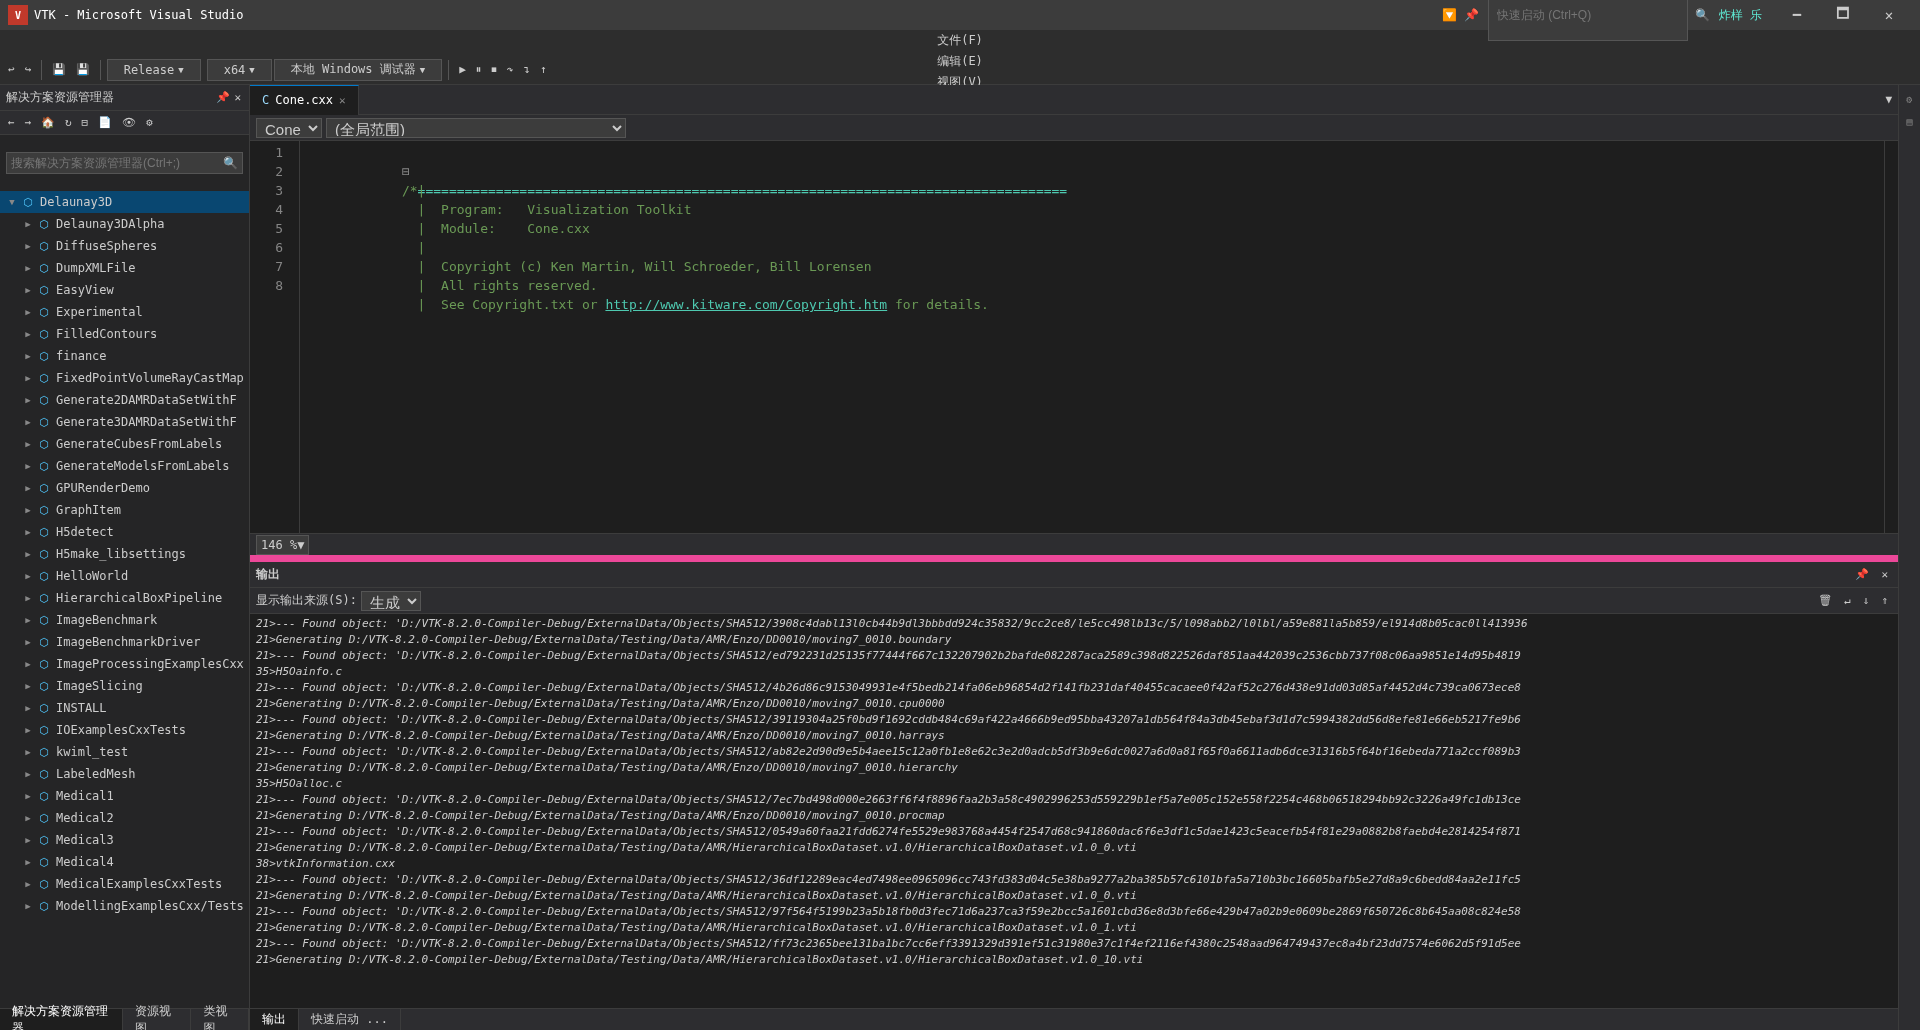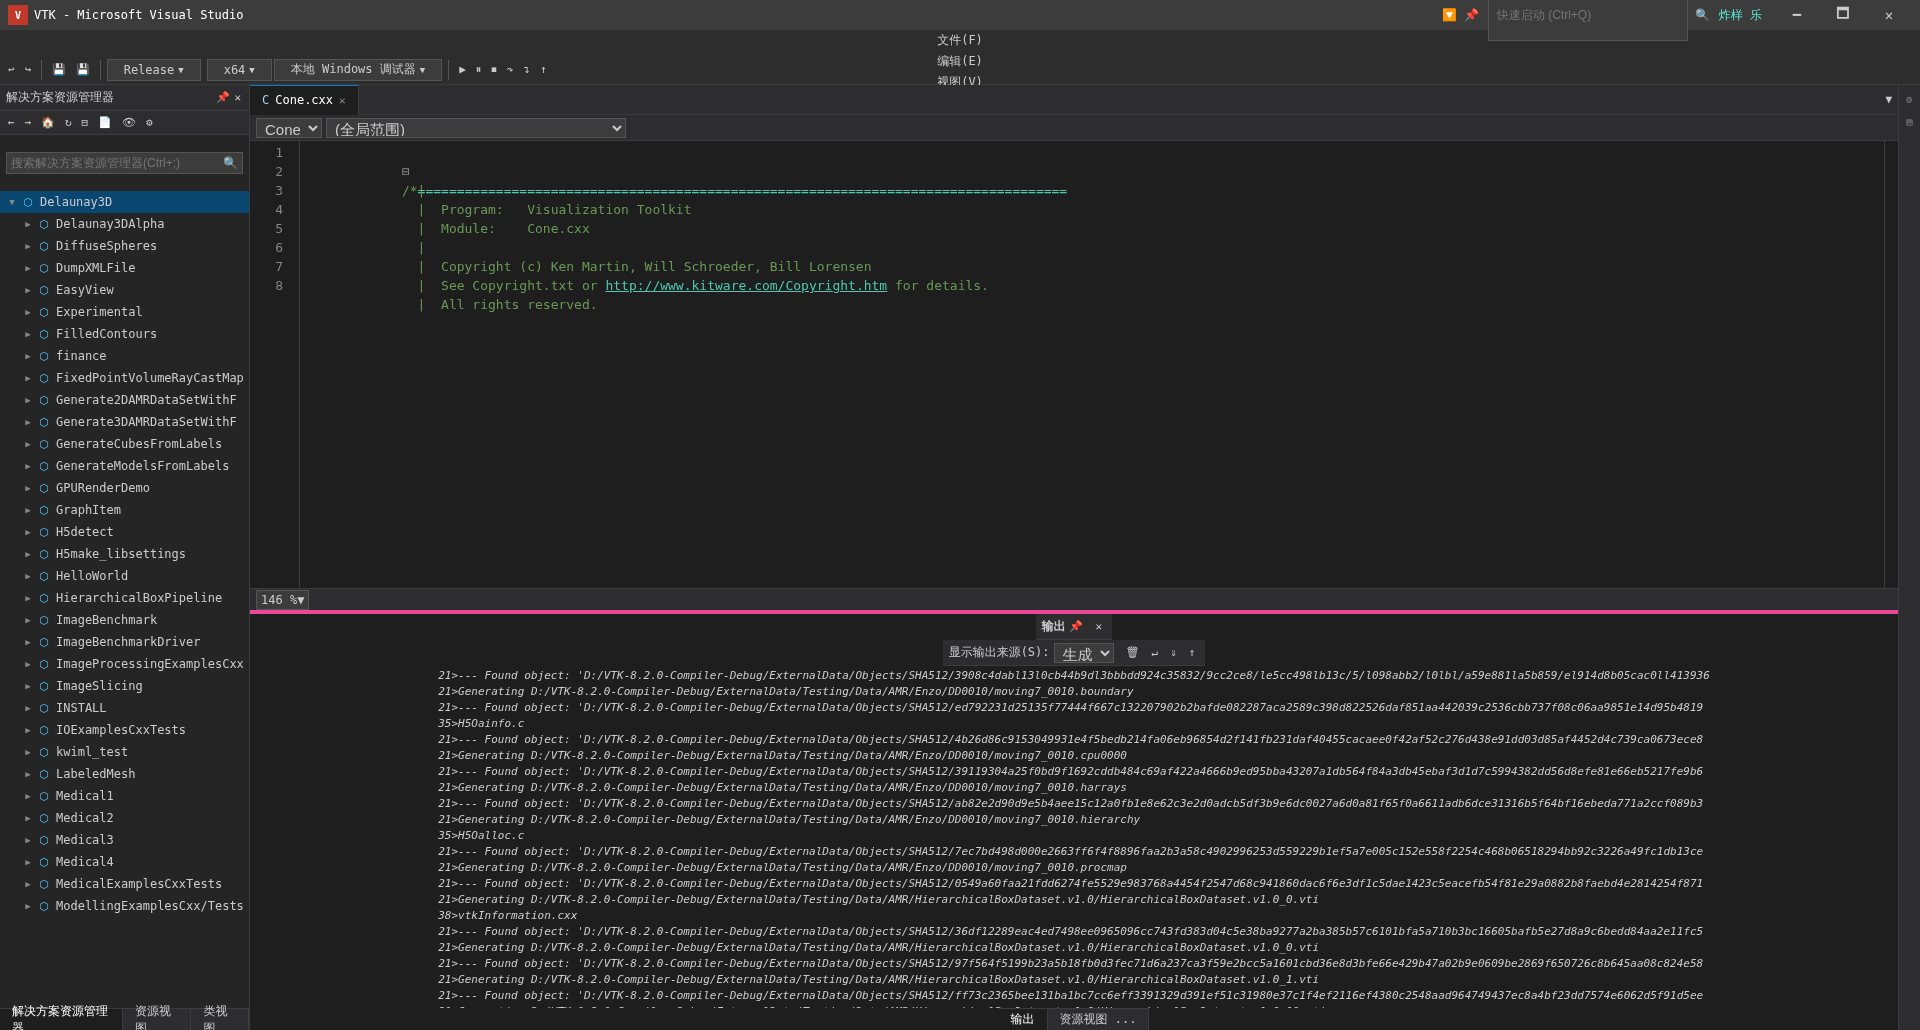--- a/index.html
+++ b/index.html
@@ -58,21 +58,21 @@
     
     .code-editor { flex: 1; display: flex; overflow: hidden; font-family: 'Consolas', monospace; font-size: 13px; }
     .line-numbers { width: 50px; background: #1e1e1e; color: #858585; text-align: right; padding-right: 8px; padding-top: 2px; line-height: 19px; user-select: none; flex-shrink: 0; border-right: 1px solid #3c3c3c; }
     .line-number { height: 19px; padding-right: 8px; }
     .code-content { flex: 1; padding: 2px 8px; overflow: auto; line-height: 19px; }
     .code-line { height: 19px; white-space: pre; }
     .code-comment { color: #6a9955; }
     .code-link { color: #4ec9b0; text-decoration: underline; cursor: pointer; }
 
     
-    .output-panel { height: 420px; display: flex; flex-direction: column; border-top: 4px solid #ec4899; flex-shrink: 0; align-items: center; }
+    .output-panel { height: 475px; display: flex; flex-direction: column; border-top: 7px solid #ec4899; flex-shrink: 0; }
     .output-header { display: flex; align-items: center; background: #2d2d30; height: 26px; padding: 0 6px; border-bottom: 1px solid #3c3c3c; }
     .output-title { font-size: 12px; color: #ccc; flex: 1; font-weight: bold; }
     .output-toolbar { display: flex; align-items: center; gap: 4px; }
     .output-source { display: flex; align-items: center; background: #2d2d30; height: 26px; padding: 0 6px; border-bottom: 1px solid #3c3c3c; gap: 4px; font-size: 12px; color: #ccc; }
     .output-content { flex: 1; overflow-y: auto; overflow-x: auto; background: #1e1e1e; padding: 2px 6px; font-family: 'Consolas', monospace; font-size: 11px; color: #ccc; line-height: 16px; }
     .output-line { white-space: nowrap; height: 16px; font-style: italic; }
     .output-line.build { color: #ccc; }
 
     
     .bottom-tabs { display: flex; align-items: center; background: #2d2d30; height: 22px; border-top: 1px solid #3c3c3c; }
@@ -398,24 +398,24 @@
           <div class="code-line">
             <span class="code-comment">  |  Module:    Cone.cxx</span>
           </div>
           <div class="code-line">
             <span class="code-comment">  |</span>
           </div>
           <div class="code-line">
             <span class="code-comment">  |  Copyright (c) Ken Martin, Will Schroeder, Bill Lorensen</span>
           </div>
           <div class="code-line">
+            <span class="code-comment">  |  All rights reserved.</span>
+          </div>
+          <div class="code-line">
             <span class="code-comment">  |  See Copyright.txt or </span><a class="code-link" href="#">http://www.kitware.com/Copyright.htm</a><span class="code-comment"> for details.</span>
-          </div>
-          <div class="code-line">
-            <span class="code-comment">  |  All rights reserved.</span>
           </div>
         </div>
         <div class="right-sidebar" style="width:14px; background:#1e1e1e; border-left:1px solid #3c3c3c;">
           <div style="height:100%; background:#252526;"></div>
         </div>
       </div>
 
       <div class="editor-zoom">
         <div class="zoom-dropdown">
           <span>146 %</span>
@@ -462,21 +462,21 @@
           <div class="output-line build">38&gt;vtkInformation.cxx</div>
           <div class="output-line build">21&gt;--- Found object: 'D:/VTK-8.2.0-Compiler-Debug/ExternalData/Objects/SHA512/36df12289eac4ed7498ee0965096cc743fd383d04c5e38ba9277a2ba385b57c6101bfa5a710b3bc16605bafb5e27d8a9c6bedd84aa2e11fc5</div>
           <div class="output-line build">21&gt;Generating D:/VTK-8.2.0-Compiler-Debug/ExternalData/Testing/Data/AMR/HierarchicalBoxDataset.v1.0/HierarchicalBoxDataset.v1.0_0.vti</div>
           <div class="output-line build">21&gt;--- Found object: 'D:/VTK-8.2.0-Compiler-Debug/ExternalData/Objects/SHA512/97f564f5199b23a5b18fb0d3fec71d6a237ca3f59e2bcc5a1601cbd36e8d3bfe66e429b47a02b9e0609be2869f650726c8b645aa08c824e58</div>
           <div class="output-line build">21&gt;Generating D:/VTK-8.2.0-Compiler-Debug/ExternalData/Testing/Data/AMR/HierarchicalBoxDataset.v1.0/HierarchicalBoxDataset.v1.0_1.vti</div>
           <div class="output-line build">21&gt;--- Found object: 'D:/VTK-8.2.0-Compiler-Debug/ExternalData/Objects/SHA512/ff73c2365bee131ba1bc7cc6eff3391329d391ef51c31980e37c1f4ef2116ef4380c2548aad964749437ec8a4bf23dd7574e6062d5f91d5ee</div>
           <div class="output-line build">21&gt;Generating D:/VTK-8.2.0-Compiler-Debug/ExternalData/Testing/Data/AMR/HierarchicalBoxDataset.v1.0/HierarchicalBoxDataset.v1.0_10.vti</div>
         </div>
       <div class="bottom-tabs">
         <div class="bottom-tab active">输出</div>
-        <div class="bottom-tab">资源视图 ...</div>
+        <div class="bottom-tab">快速启动 ...</div>
       </div>
     </div>
   </div>
 
   <div class="right-sidebar" style="width:22px; height:100%; background:#2d2d30; border-left:1px solid #3c3c3c; display:flex; flex-direction:column; align-items:center; padding-top:4px;">
     <div class="right-sidebar-btn">⚙</div>
     <div class="right-sidebar-btn">▤</div>
   </div>
 </div>
 

